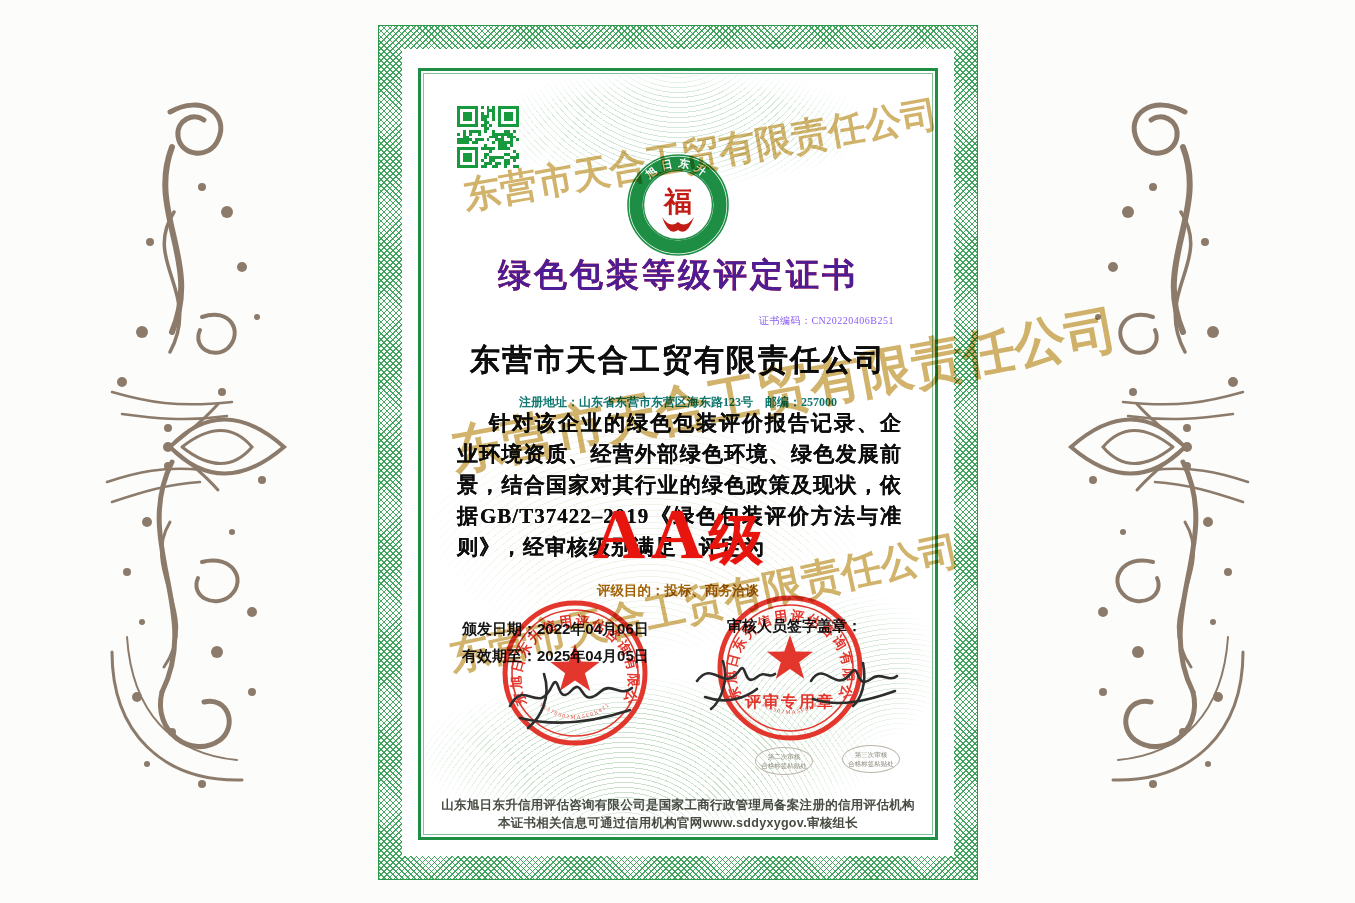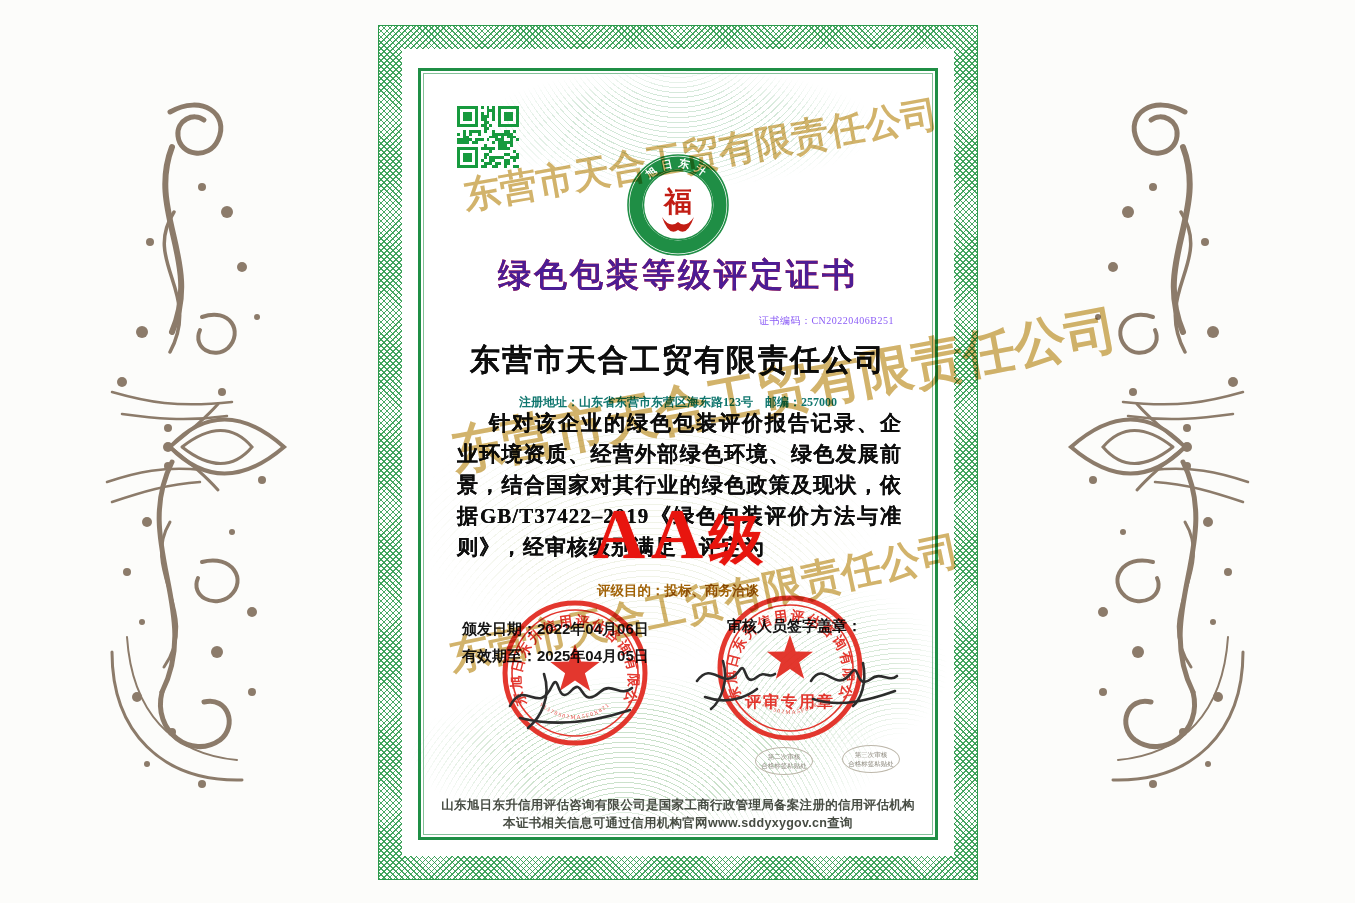--- a/index.html
+++ b/index.html
@@ -554,19 +554,19 @@
     <div class="badge b1">
       <div>第二次审核</div>
       <div>合格标签粘贴处</div>
     </div>
     <div class="badge b2">
       <div>第三次审核</div>
       <div>合格标签粘贴处</div>
     </div>
 
     <div class="footer-line f1">山东旭日东升信用评估咨询有限公司是国家工商行政管理局备案注册的信用评估机构</div>
-    <div class="footer-line f2">本证书相关信息可通过信用机构官网www.sddyxygov.cn查询</div>
+    <div class="footer-line f2">本证书相关信息可通过信用机构官网www.sddyxygov.审核组长</div>
   </div>
 </div>
 
 <div class="wm w1">东营市天合工贸有限责任公司</div>
 <div class="wm w2">东营市天合工贸有限责任公司</div>
 <div class="wm w3">东营市天合工贸有限责任公司</div>
 
 </body></html>

